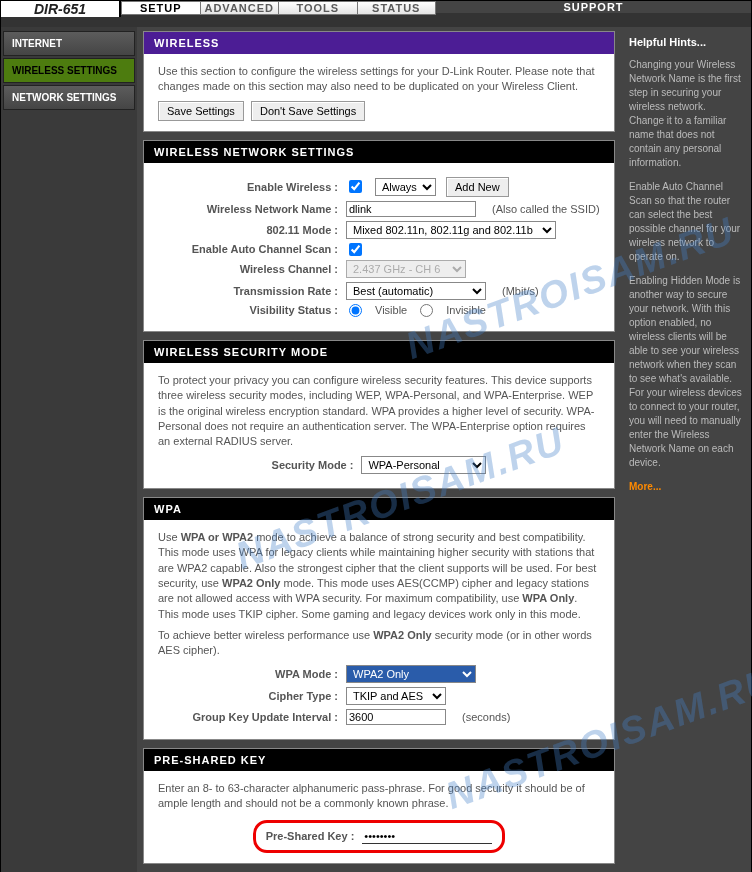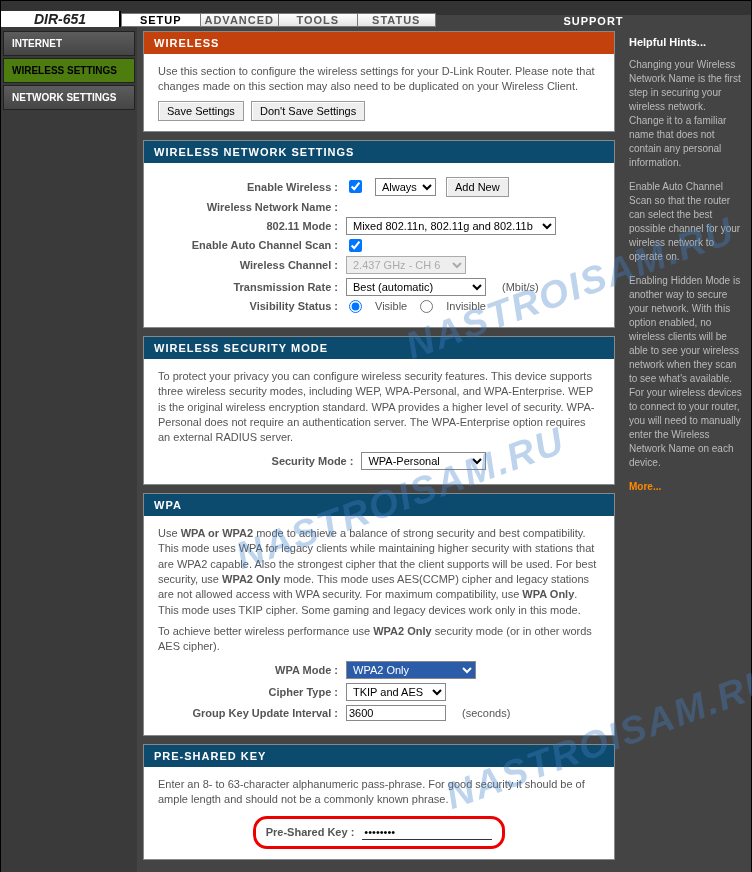--- a/index.html
+++ b/index.html
@@ -1,32 +1,32 @@
 <!DOCTYPE html>
 <html><head>
 <meta charset="utf-8">
 <style>
 * { box-sizing: border-box; margin: 0; padding: 0; }
 body { font-family: Verdana, Arial, sans-serif; font-size: 11px; background: #fff; }
 .container { width: 752px; border: 1px solid #000; }
-.topbar { display: flex; align-items: flex-end; height: 26px; background: #333; }
+.topbar { display: flex; align-items: flex-start; height: 26px; background: #333; }
 .model-cell { width: 120px; background: #fff; border-right: 2px solid #000; display: flex; align-items: center; justify-content: center; font-style: italic; font-weight: bold; font-size: 14px; color: #222; }
 .tabs { flex: 1; display: flex; background: #fff; }
 .tab { flex: 1; border: 1px solid #777; border-left: none; display: flex; align-items: center; justify-content: center; color: #5a5a5a; font-weight: bold; font-size: 11px; letter-spacing: 1px; background: linear-gradient(#fff, #e4e4e4); cursor: pointer; }
 .tab:first-child { border-left: 1px solid #777; }
 .tab.active { color: #000; background: #fff; }
 .support { flex: 1; background: #444; color: #fff; display: flex; align-items: center; justify-content: center; font-weight: bold; font-size: 11px; letter-spacing: 1px; cursor: pointer; }
 .layout { display: flex; background: #333; }
 .sidebar { width: 136px; background: #3a3a3a; padding-top: 4px; }
 .side-item { background: linear-gradient(#5c5c5c, #454545); color: #fff; font-size: 10px; font-weight: bold; padding: 6px 8px; border: 1px solid #222; margin: 0 2px 2px 2px; cursor: pointer; }
 .side-item.active { background: #4d7c0f; color: #000; }
 .main { flex: 1; background: #444; padding: 4px 6px 10px 6px; }
 .panel { background: #fff; border: 1px solid #888; margin-bottom: 8px; }
-.panel-head { background: #0c4a6e; color: #fff; font-weight: bold; font-size: 11px; letter-spacing: 1px; padding: 5px 10px; }
-.panel-head.orange { background: #c2410c; color: #fff; }
+.panel-head { background: #000000; color: #fff; font-weight: bold; font-size: 11px; letter-spacing: 1px; padding: 5px 10px; }
+.panel-head.orange { background: #4c1d95; color: #fff; }
 .panel-body { padding: 10px 14px; color: #555; font-size: 11px; }
 .panel-body p { margin-bottom: 6px; line-height: 1.4; }
 .btn { font-family: inherit; font-size: 11px; padding: 3px 8px; background: #eee; border: 1px solid #999; box-shadow: inset 1px 1px #fff; cursor: pointer; margin-right: 4px; }
 .form-row { display: flex; align-items: center; margin: 4px 0; }
 .form-label { width: 180px; text-align: right; font-weight: bold; color: #555; margin-right: 8px; font-size: 11px; }
 .form-ctrl { display: flex; align-items: center; gap: 10px; }
 select, input[type=text], input[type=password] { font-family: inherit; font-size: 11px; padding: 1px 2px; border: 1px solid #888; background: #fff; }
 select:disabled, input:disabled { background: #e8e8e8; color: #888; }
 .note { font-size: 11px; color: #555; margin-left: 6px; }
 .rightbar { width: 130px; background: #444; padding: 8px; color: #bbb; font-size: 10px; line-height: 1.4; }
@@ -83,20 +83,24 @@
           <div class="form-row">
             <div class="form-label">Enable Wireless :</div>
             <div class="form-ctrl">
               <input type="checkbox" checked="" style="">
               <select><option>Always</option></select>
               <button class="btn">Add New</button>
             </div>
           </div>
           <div class="form-row">
             <div class="form-label">Wireless Network Name :</div>
+            <div class="form-ctrl">
+              <input type="text" style="width: 130px;" value="dlink">
+              <span class="note">(Also called the SSID)</span>
+            </div>
           </div>
           <div class="form-row">
             <div class="form-label">802.11 Mode :</div>
             <div class="form-ctrl">
                 <select style="width:210px"><option>Mixed 802.11n, 802.11g and 802.11b</option></select>
               </div>
           </div>
           <div class="form-row">
             <div class="form-label">Enable Auto Channel Scan :</div>
             <div class="form-ctrl">

